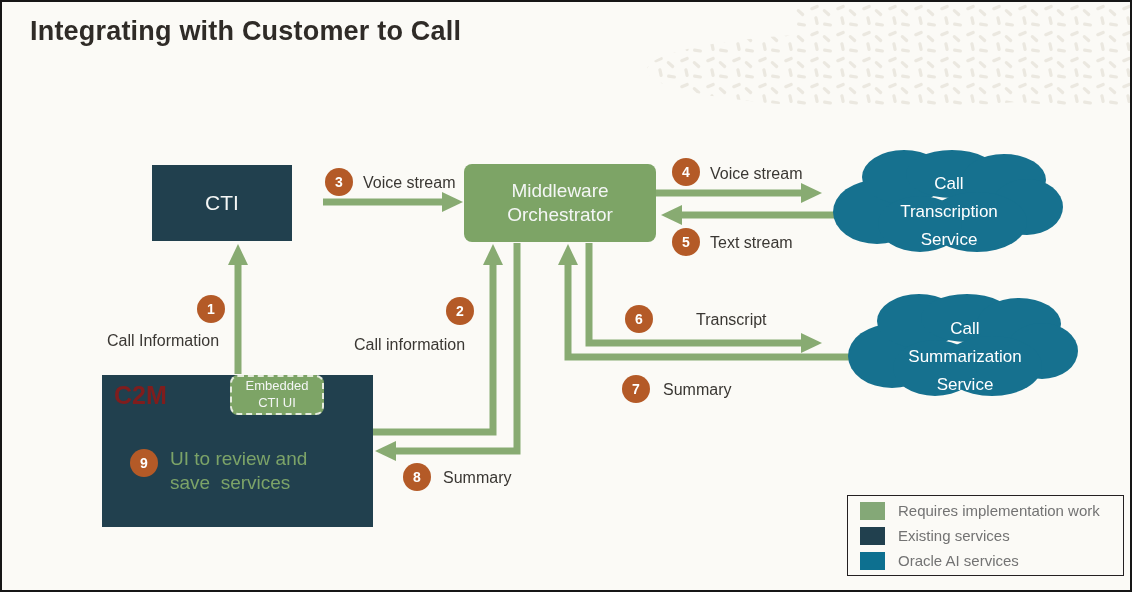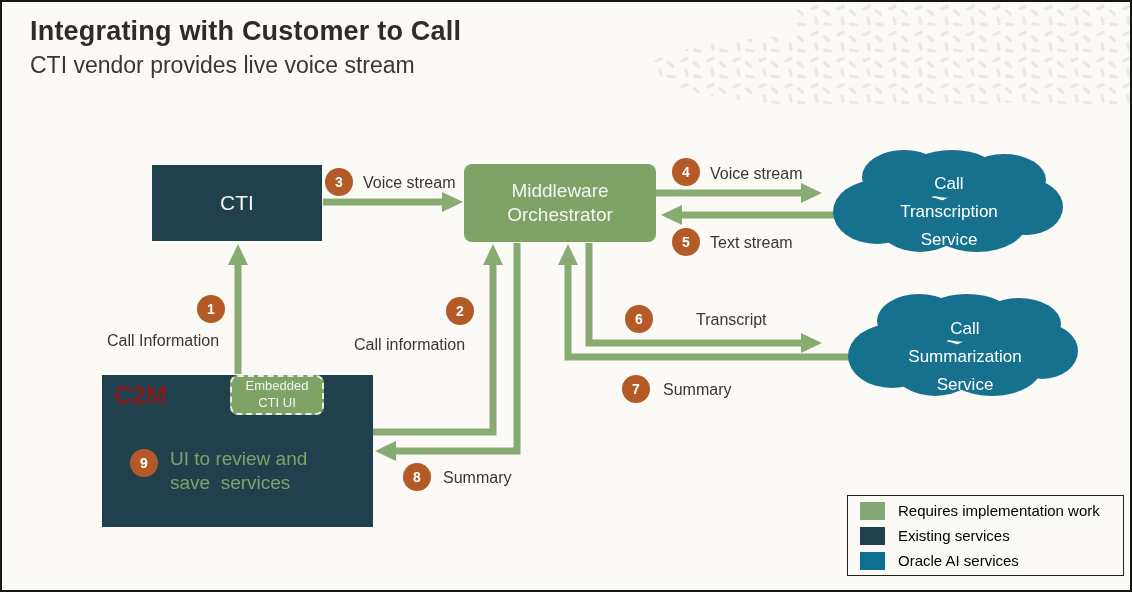--- a/index.html
+++ b/index.html
@@ -21,21 +21,21 @@
   .subtitle{
     left:28px;top:50px;
     font-size:23px;font-weight:400;color:#3a3733;
   }
   .node{
     display:flex;align-items:center;justify-content:center;
     text-align:center;color:#f4f6f5;
   }
   .prel{white-space:pre-line;border-radius:8px;}
   .prew{white-space:pre-wrap;}
-  .cti-box{left:150px;top:163px;width:170px;height:76px;background:#21404e;font-size:21px;}
+  .cti-box{left:150px;top:163px;width:140px;height:76px;background:#21404e;font-size:21px;}
   .mw-box{left:462px;top:162px;width:192px;height:78px;background:#7da466;font-size:19px;line-height:1.25;}
   .c2m-box{left:100px;top:373px;width:271px;height:152px;background:#21404e;}
   .c2m-label{left:112px;top:379px;font-size:25px;font-weight:700;color:#7f1d1d;text-align:right;}
   .embedded-box{
     left:188px;top:373px;width:94px;height:40px;
     background:#7da466;border:2px dashed #e6ecdf;
     font-size:13px;line-height:1.3;margin-left:40px;
   }
   .cloud-label{
     color:#ffffff;text-align:center;font-size:17px;line-height:28px;
@@ -52,21 +52,21 @@
     color:#7ca368;font-size:19px;line-height:24px;
   }
   .legend{
     left:845px;top:493px;width:277px;height:81px;
     border:1.5px solid #242021;background:#fbfaf6;
     display:flex;flex-direction:column;justify-content:center;
     gap:7px;padding:6px 12px;
   }
   .legend-row{display:flex;align-items:center;gap:13px;}
   .legend-swatch{width:25px;height:18px;flex:0 0 auto;}
-  .legend-label{font-size:15px;color:#000000;}
+  .legend-label{font-size:15px;color:#737373;}
 </style>
 </head>
 <body>
 
 <div class="frame">
 
   <svg class="layer" width="1132" height="592" viewBox="0 0 1132 592">
     <defs>
       <pattern id="grain" width="26" height="26" patternUnits="userSpaceOnUse">
         <rect width="26" height="26" fill="#fbfaf6"></rect>
@@ -120,21 +120,20 @@
       <ellipse cx="917" cy="319" rx="42" ry="27"></ellipse>
       <ellipse cx="965" cy="316" rx="46" ry="24"></ellipse>
       <ellipse cx="1017" cy="322" rx="42" ry="26"></ellipse>
       <ellipse cx="1040" cy="349" rx="36" ry="28"></ellipse>
       <ellipse cx="990" cy="364" rx="50" ry="30"></ellipse>
       <ellipse cx="933" cy="366" rx="42" ry="28"></ellipse>
     </g>
   </svg>
 
   <div class="abs title">Integrating with Customer to Call</div>
-  <div class="abs subtitle">CTI vendor provides live voice stream</div>
 
   <div class="abs node cti-box">
     <span>CTI</span>
   </div>
 
   <div class="abs node mw-box prel">
     <span class="prel">Middleware
 Orchestrator</span>
   </div>
 

